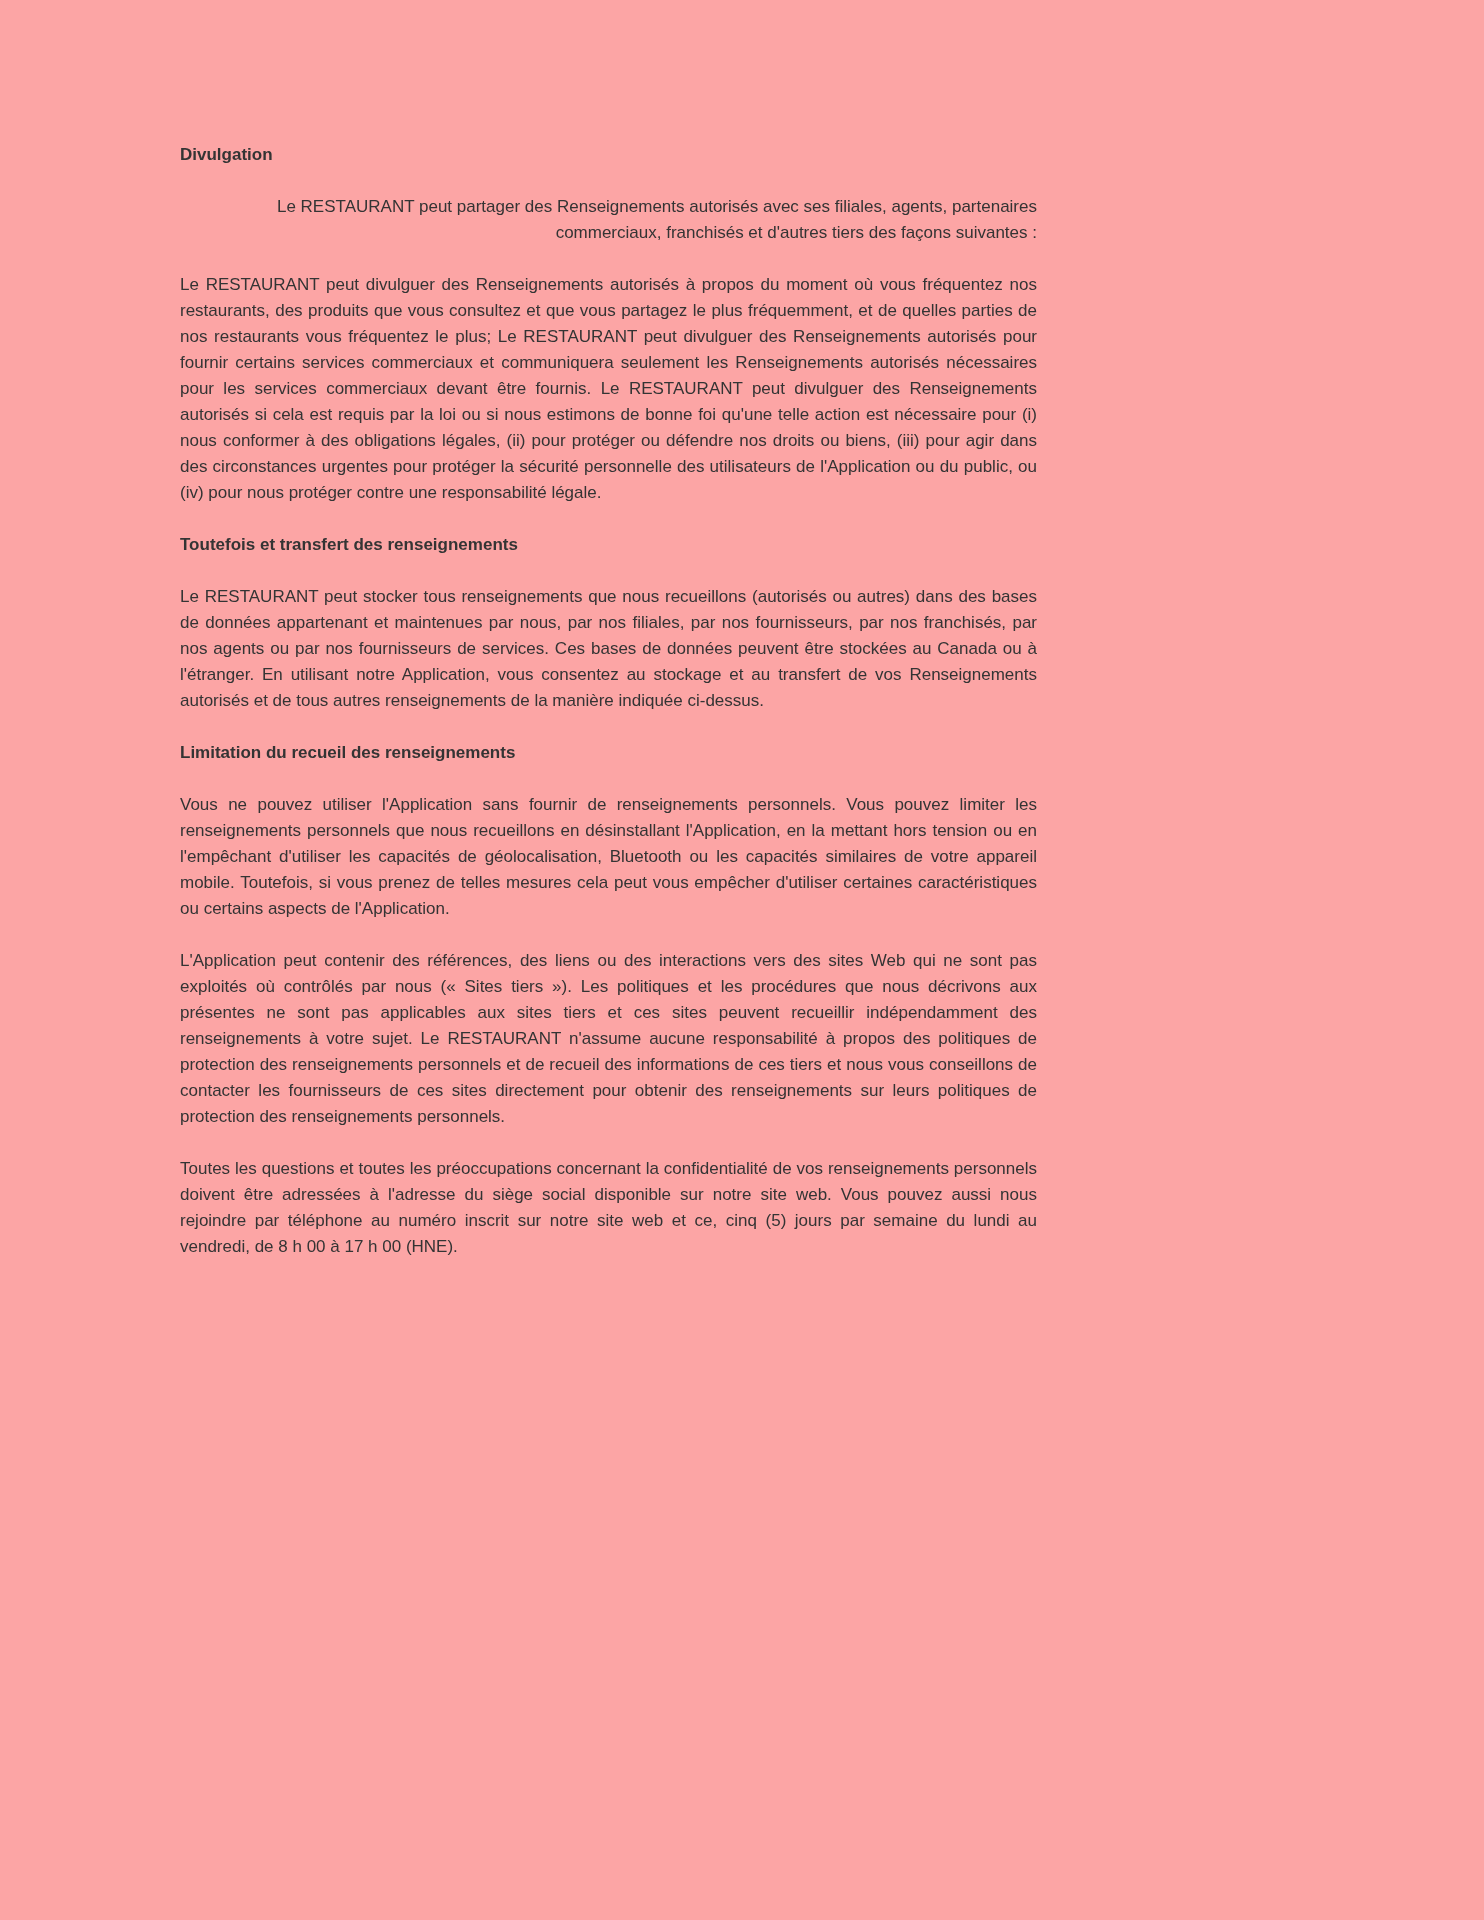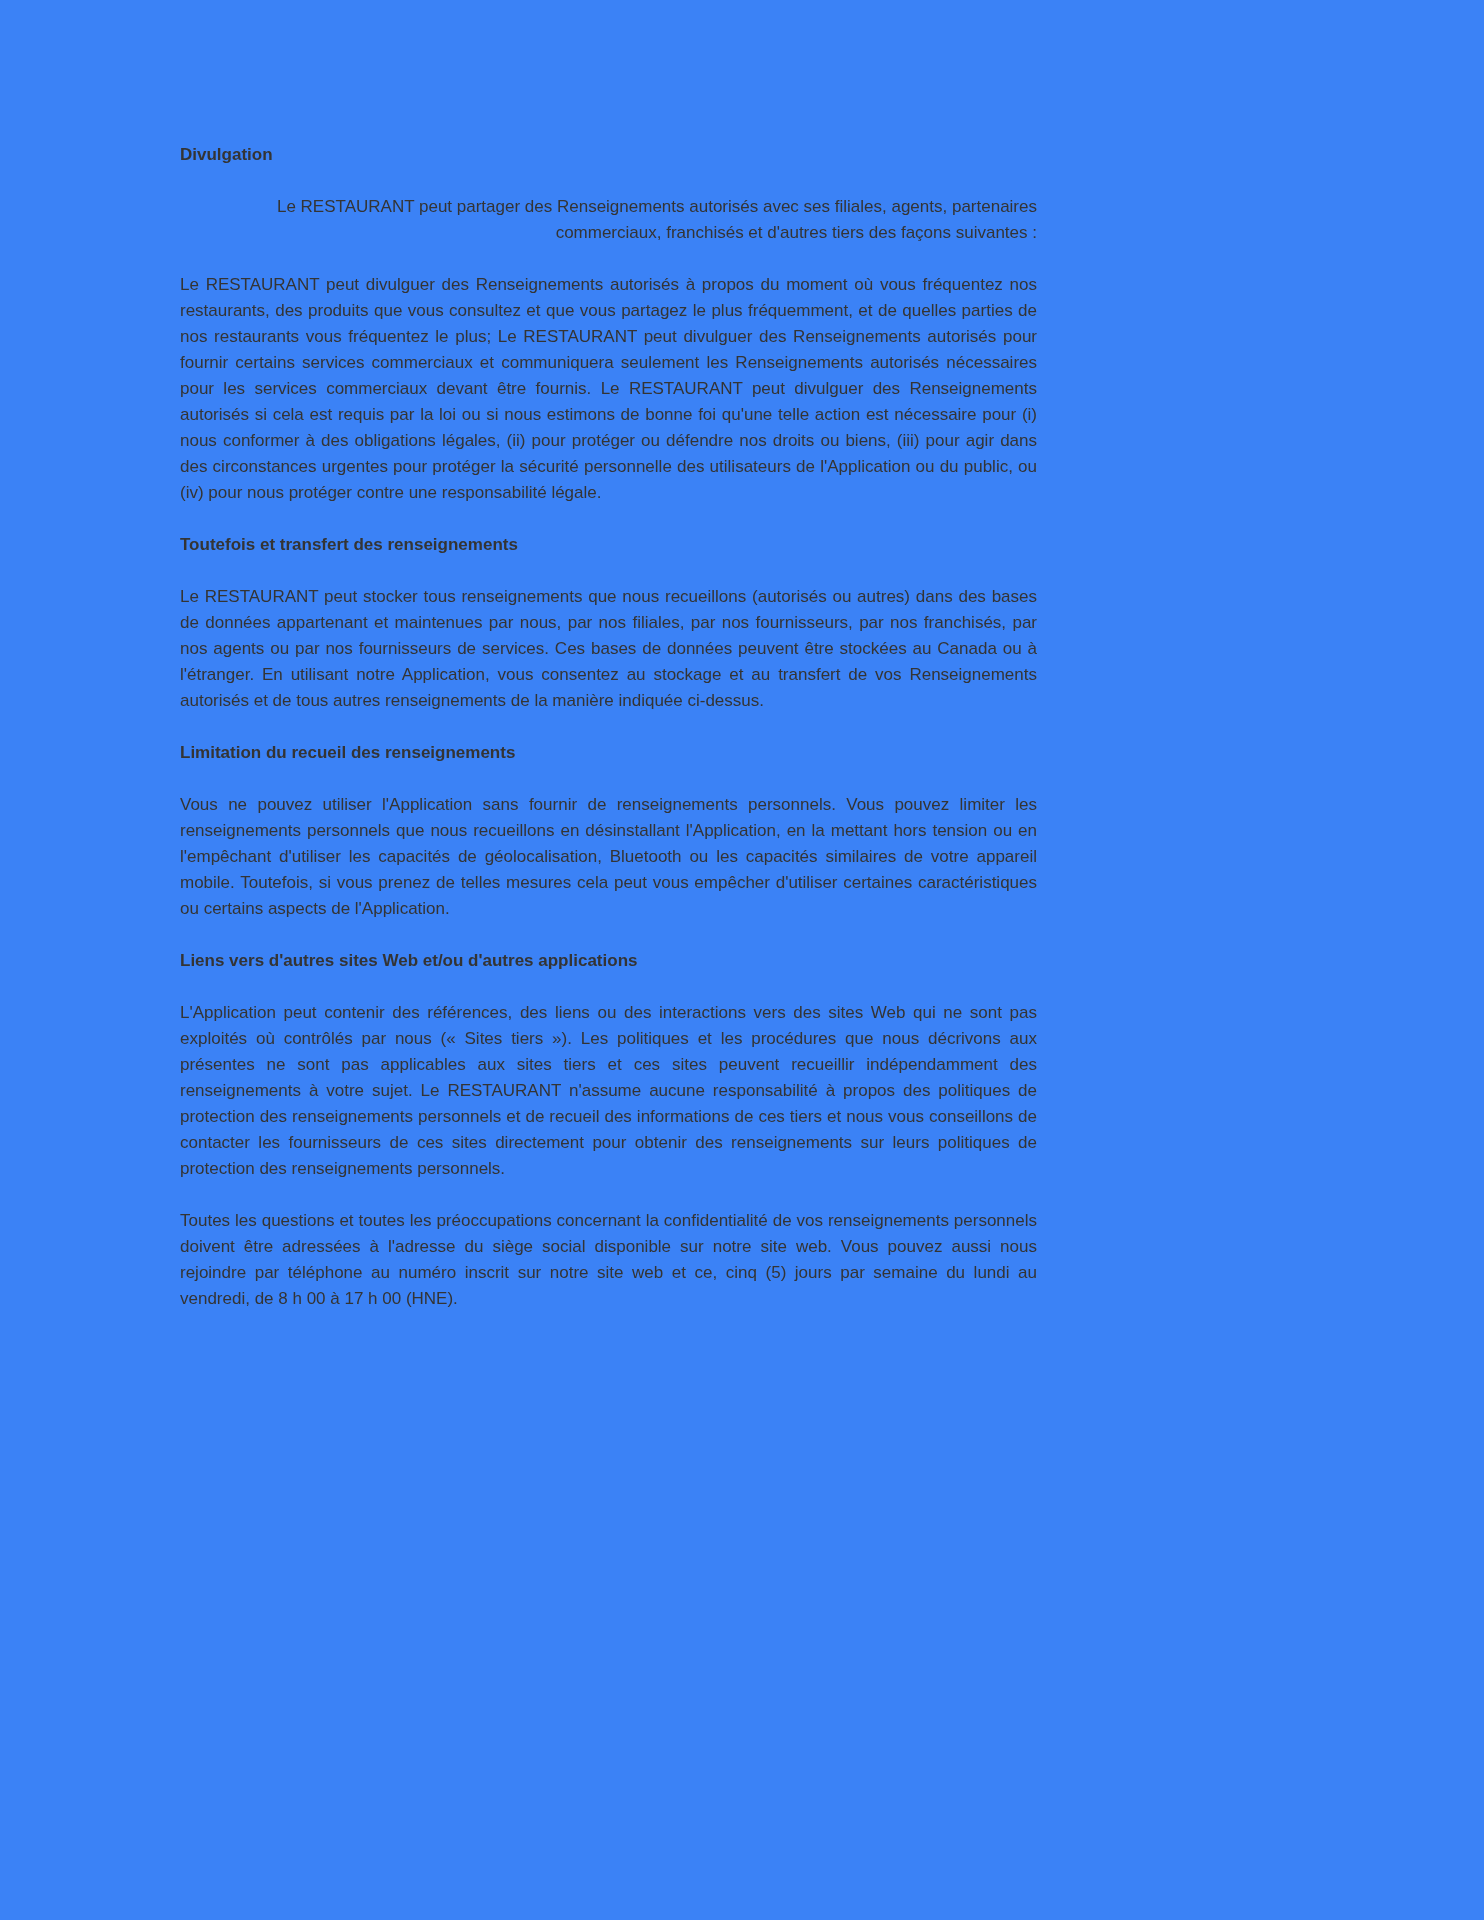--- a/index.html
+++ b/index.html
@@ -4,21 +4,21 @@
 <style>
   html, body {
     margin: 0;
     padding: 0;
     background: #ffffff;
   }
   .page {
     position: relative;
     width: 1484px;
     height: 1920px;
-    background: #3b82f6;
+    background: #fca5a5;
     font-family: "Liberation Sans", sans-serif;
     color: #343434;
     overflow: hidden;
   }
   .content {
     position: absolute;
     left: 180px;
     top: 116px;
     width: 857px;
     font-size: 17px;
@@ -55,21 +55,20 @@
       <h2>Toutefois et transfert des renseignements</h2>
       <p>Le RESTAURANT peut stocker tous renseignements que nous recueillons (autorisés ou autres) dans des bases de données appartenant et maintenues par nous, par nos filiales, par nos fournisseurs, par nos franchisés, par nos agents ou par nos fournisseurs de services. Ces bases de données peuvent être stockées au Canada ou à l'étranger. En utilisant notre Application, vous consentez au stockage et au transfert de vos Renseignements autorisés et de tous autres renseignements de la manière indiquée ci-dessus.</p>
     </section>
 
     <section>
       <h2>Limitation du recueil des renseignements</h2>
       <p>Vous ne pouvez utiliser l'Application sans fournir de renseignements personnels. Vous pouvez limiter les renseignements personnels que nous recueillons en désinstallant l'Application, en la mettant hors tension ou en l'empêchant d'utiliser les capacités de géolocalisation, Bluetooth ou les capacités similaires de votre appareil mobile. Toutefois, si vous prenez de telles mesures cela peut vous empêcher d'utiliser certaines caractéristiques ou certains aspects de l'Application.</p>
     </section>
 
     <section>
-      <h2>Liens vers d'autres sites Web et/ou d'autres applications</h2>
       <p>L'Application peut contenir des références, des liens ou des interactions vers des sites Web qui ne sont pas exploités où contrôlés par nous (« Sites tiers »). Les politiques et les procédures que nous décrivons aux présentes ne sont pas applicables aux sites tiers et ces sites peuvent recueillir indépendamment des renseignements à votre sujet. Le RESTAURANT n'assume aucune responsabilité à propos des politiques de protection des renseignements personnels et de recueil des informations de ces tiers et nous vous conseillons de contacter les fournisseurs de ces sites directement pour obtenir des renseignements sur leurs politiques de protection des renseignements personnels.</p>
     </section>
 
     <section>
       <p>Toutes les questions et toutes les préoccupations concernant la confidentialité de vos renseignements personnels doivent être adressées à l'adresse du siège social disponible sur notre site web. Vous pouvez aussi nous rejoindre par téléphone au numéro inscrit sur notre site web et ce, cinq (5) jours par semaine du lundi au vendredi, de 8 h 00 à 17 h 00 (HNE).</p>
     </section>
 
   </div>
 </div>
 

